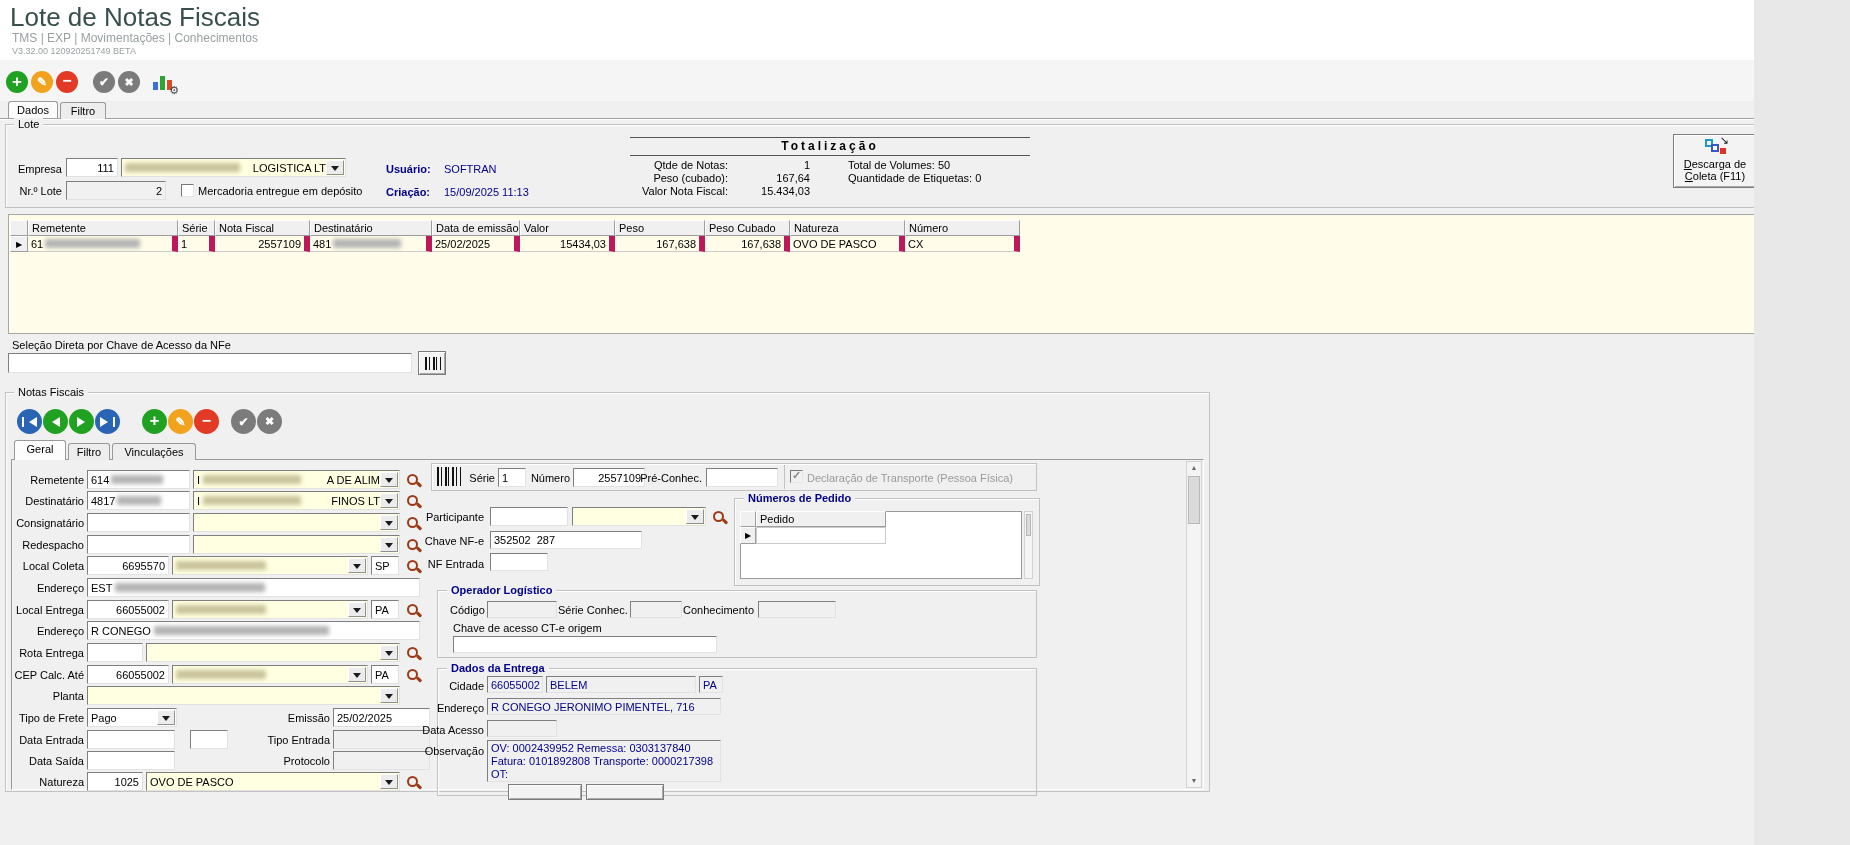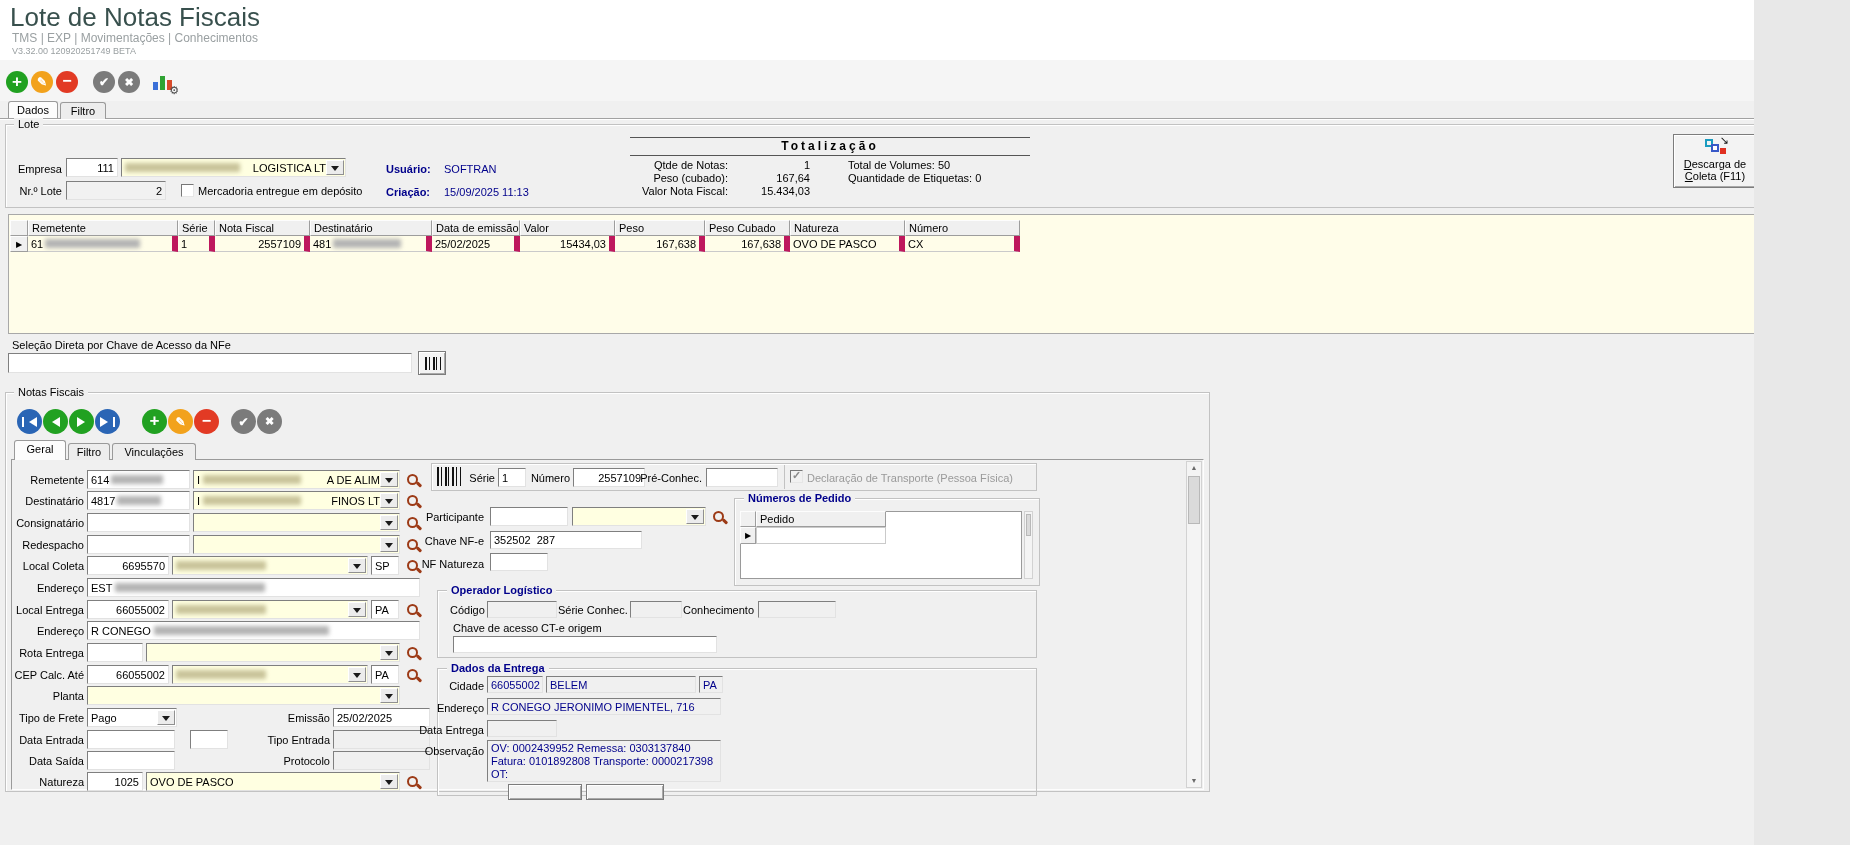--- a/index.html
+++ b/index.html
@@ -405,21 +405,21 @@
     </div>
   <span class="mag" style="left:712px;top:510px"></span>
 
   <div class="lbl r" style="left:420px;top:535px;width:64px">Chave NF-e</div>
   <div class="in" style="left:490px;top:531px;width:152px;height:18px">
     <span>352502</span>
     <span class="rd g grow" style="height:8px;margin:0 3px"></span>
     <span>287</span>
   </div>
 
-  <div class="lbl r" style="left:420px;top:558px;width:64px">NF Natureza</div>
+  <div class="lbl r" style="left:420px;top:558px;width:64px">NF Entrada</div>
   <div class="in" style="left:490px;top:553px;width:58px;height:18px"></div>
 
   <div class="gb" style="left:734px;top:498px;width:306px;height:88px"></div>
   <div class="gt navy" style="left:744px;top:492px">Números de Pedido</div>
   <div class="abs" style="left:740px;top:511px;width:282px;height:68px;background:#fff;border:1px solid #9a9a9a;box-sizing:border-box"></div>
   <div class="gh" style="left:740px;top:511px;width:16px;height:16px"></div>
   <div class="gh" style="left:756px;top:511px;width:130px;height:16px">Pedido</div>
   <div class="gh rowind" style="left:740px;top:527px;width:16px;height:17px;display:flex;align-items:center;justify-content:center"></div>
   <div class="gc" style="left:756px;top:527px;width:130px;height:17px;background:#fff;border:1px solid #cacaca"></div>
   <div class="sb" style="left:1024px;top:511px;width:9px;height:68px">
@@ -438,21 +438,21 @@
   <div class="in" style="left:453px;top:636px;width:264px;height:17px"></div>
 
   <div class="gb" style="left:437px;top:668px;width:600px;height:128px"></div>
   <div class="gt navy" style="left:447px;top:662px">Dados da Entrega</div>
   <div class="lbl r" style="left:424px;top:680px;width:60px">Cidade</div>
   <div class="in ro navy" style="left:487px;top:676px;width:56px;height:17px">66055002</div>
   <div class="in ro navy" style="left:546px;top:676px;width:150px;height:17px">BELEM</div>
   <div class="in ro navy" style="left:699px;top:676px;width:24px;height:17px">PA</div>
   <div class="lbl r" style="left:424px;top:702px;width:60px">Endereço</div>
   <div class="in ro navy" style="left:487px;top:698px;width:234px;height:17px">R CONEGO JERONIMO PIMENTEL, 716</div>
-  <div class="lbl r" style="left:414px;top:724px;width:70px">Data Entrega</div>
+  <div class="lbl r" style="left:414px;top:724px;width:70px">Data Acesso</div>
   <div class="in ro" style="left:487px;top:720px;width:70px;height:17px"></div>
   <div class="lbl r" style="left:414px;top:745px;width:70px">Observação</div>
   <div class="in ro" style="left:487px;top:740px;width:234px;height:42px;align-items:flex-start;white-space:normal">
     <span class="navyval" style="line-height:13px">OV: 0002439952 Remessa: 0303137840 Fatura: 0101892808 Transporte: 0000217398 OT:</span>
   </div>
   <div class="btn3d" style="left:508px;top:784px;width:74px;height:16px"></div>
   <div class="btn3d" style="left:586px;top:784px;width:78px;height:16px"></div>
 
   <div class="sb" style="left:1186px;top:461px;width:16px;height:327px">
     <span class="ar" style="top:1px">▲</span>

